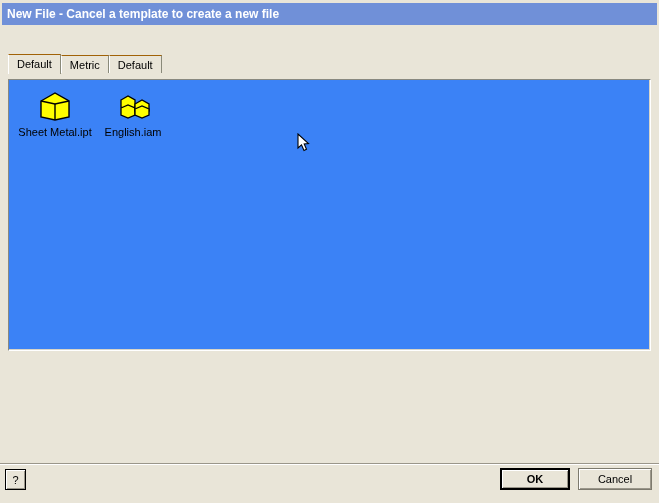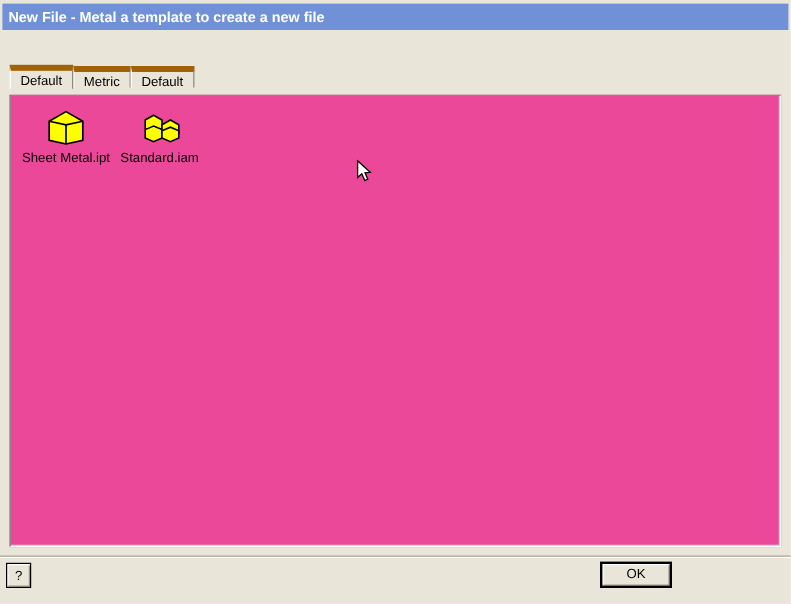--- a/index.html
+++ b/index.html
@@ -49,41 +49,41 @@
     align-items: flex-end;
   }
   .tab {
     height: 18px;
     line-height: 18px;
     padding: 0 8px 0 8px;
     font-size: 11px;
     color: #000000;
     background: #e9e5d8;
     border-left: 1px solid #ffffff;
-    border-top: 5px solid #a16207;
+    border-top: 1px solid #a16207;
     border-right: 1px solid #8a8a7a;
     box-sizing: border-box;
     position: relative;
     white-space: nowrap;
   }
   .tab.selected {
     height: 20px;
     line-height: 19px;
     margin-bottom: -1px;
     z-index: 3;
     background: #e9e5d8;
   }
   
   #panel {
     position: absolute;
     left: 8px;
     top: 79px;
     width: 643px;
-    height: 377px;
-    background: #ec4899;
+    height: 272px;
+    background: #3b82f6;
     border-top: 1px solid #898980;
     border-left: 1px solid #898980;
     border-right: 1px solid #ffffff;
     border-bottom: 1px solid #ffffff;
     box-sizing: border-box;
     box-shadow: inset -1px -1px 0 #d8d4c8;
     overflow: hidden;
   }
   #icon-grid {
     display: flex;
@@ -146,25 +146,25 @@
   #help-btn {
     left: 5px;
     top: 469px;
     width: 21px;
     height: 21px;
     font-size: 11px;
   }
   #ok-btn {
     left: 500px;
     top: 468px;
-    width: 60px;
+    width: 70px;
     height: 22px;
     border: 2px solid #000000;
     box-shadow: inset 1px 1px 0 #ffffff, inset -1px -1px 0 #9a968a;
-    font-weight: normal;
+    font-weight: bold;
   }
   #cancel-btn {
     left: 578px;
     top: 468px;
     width: 74px;
     height: 22px;
     border: 1px solid #7d7a6e;
   }
   
   #cursor {
@@ -175,21 +175,21 @@
     height: 20px;
     pointer-events: none;
   }
 </style>
 </head>
 <body>
 
 <div id="dialog">
 
   <div id="titlebar">
-    <span class="title-text">New File - Metal a template to create a new file</span>
+    <span class="title-text">New File - Cancel a template to create a new file</span>
   </div>
 
   <div id="tabstrip">
     <div class="tab selected">
       <span>Default</span>
     </div>
     <div class="tab">
       <span>Metric</span>
     </div>
     <div class="tab">
@@ -219,33 +219,36 @@
         <span class="glyph">
           <svg width="34" height="32" viewBox="0 0 34 32">
             <g stroke="#000000" stroke-width="1.3" fill="#ffff00">
               <polygon points="5,10 12,6 19,10 19,17 12,20 5,17"></polygon>
               <polygon points="5,18 12,15 19,18 19,25 12,28 5,25"></polygon>
               <polygon points="19,14 26,10 33,14 33,21 26,24 19,21"></polygon>
               <polygon points="19,19 26,16 33,19 33,25 26,28 19,25"></polygon>
             </g>
           </svg>
         </span>
-        <span class="tile-label">Standard.iam</span>
+        <span class="tile-label">English.iam</span>
       </div>
 
     </div>
   </div>
 
   <div id="sep"></div>
 
   <div class="btn" id="help-btn">
     <span>?</span>
   </div>
   <div class="btn" id="ok-btn">
     <span>OK</span>
+  </div>
+  <div class="btn" id="cancel-btn">
+    <span>Cancel</span>
   </div>
 
   <div id="cursor">
     <svg width="14" height="20" viewBox="0 0 14 20">
       <polygon points="1,1 1,15 4.5,11.8 7,17.5 9.5,16.3 7.2,11 11.5,10.6" fill="#ffffff" stroke="#000000" stroke-width="1.1" stroke-linejoin="miter"></polygon>
     </svg>
   </div>
 
 </div>
 

